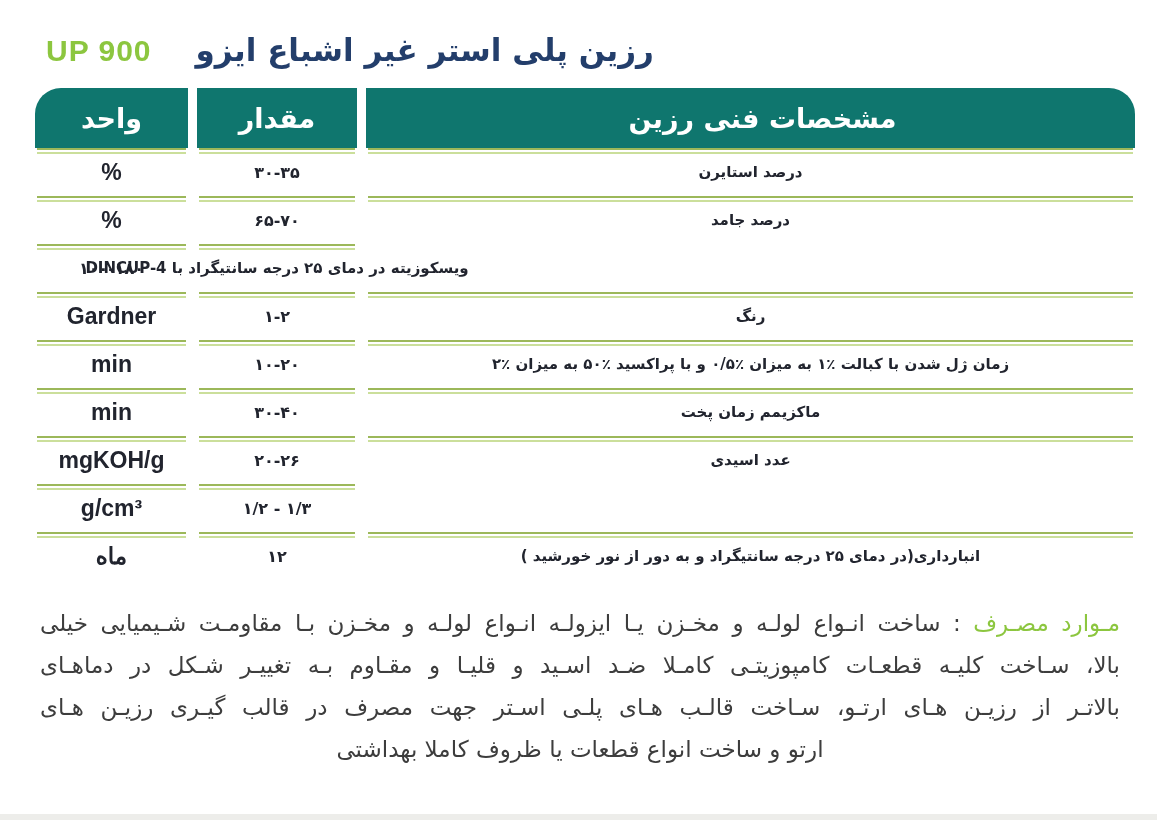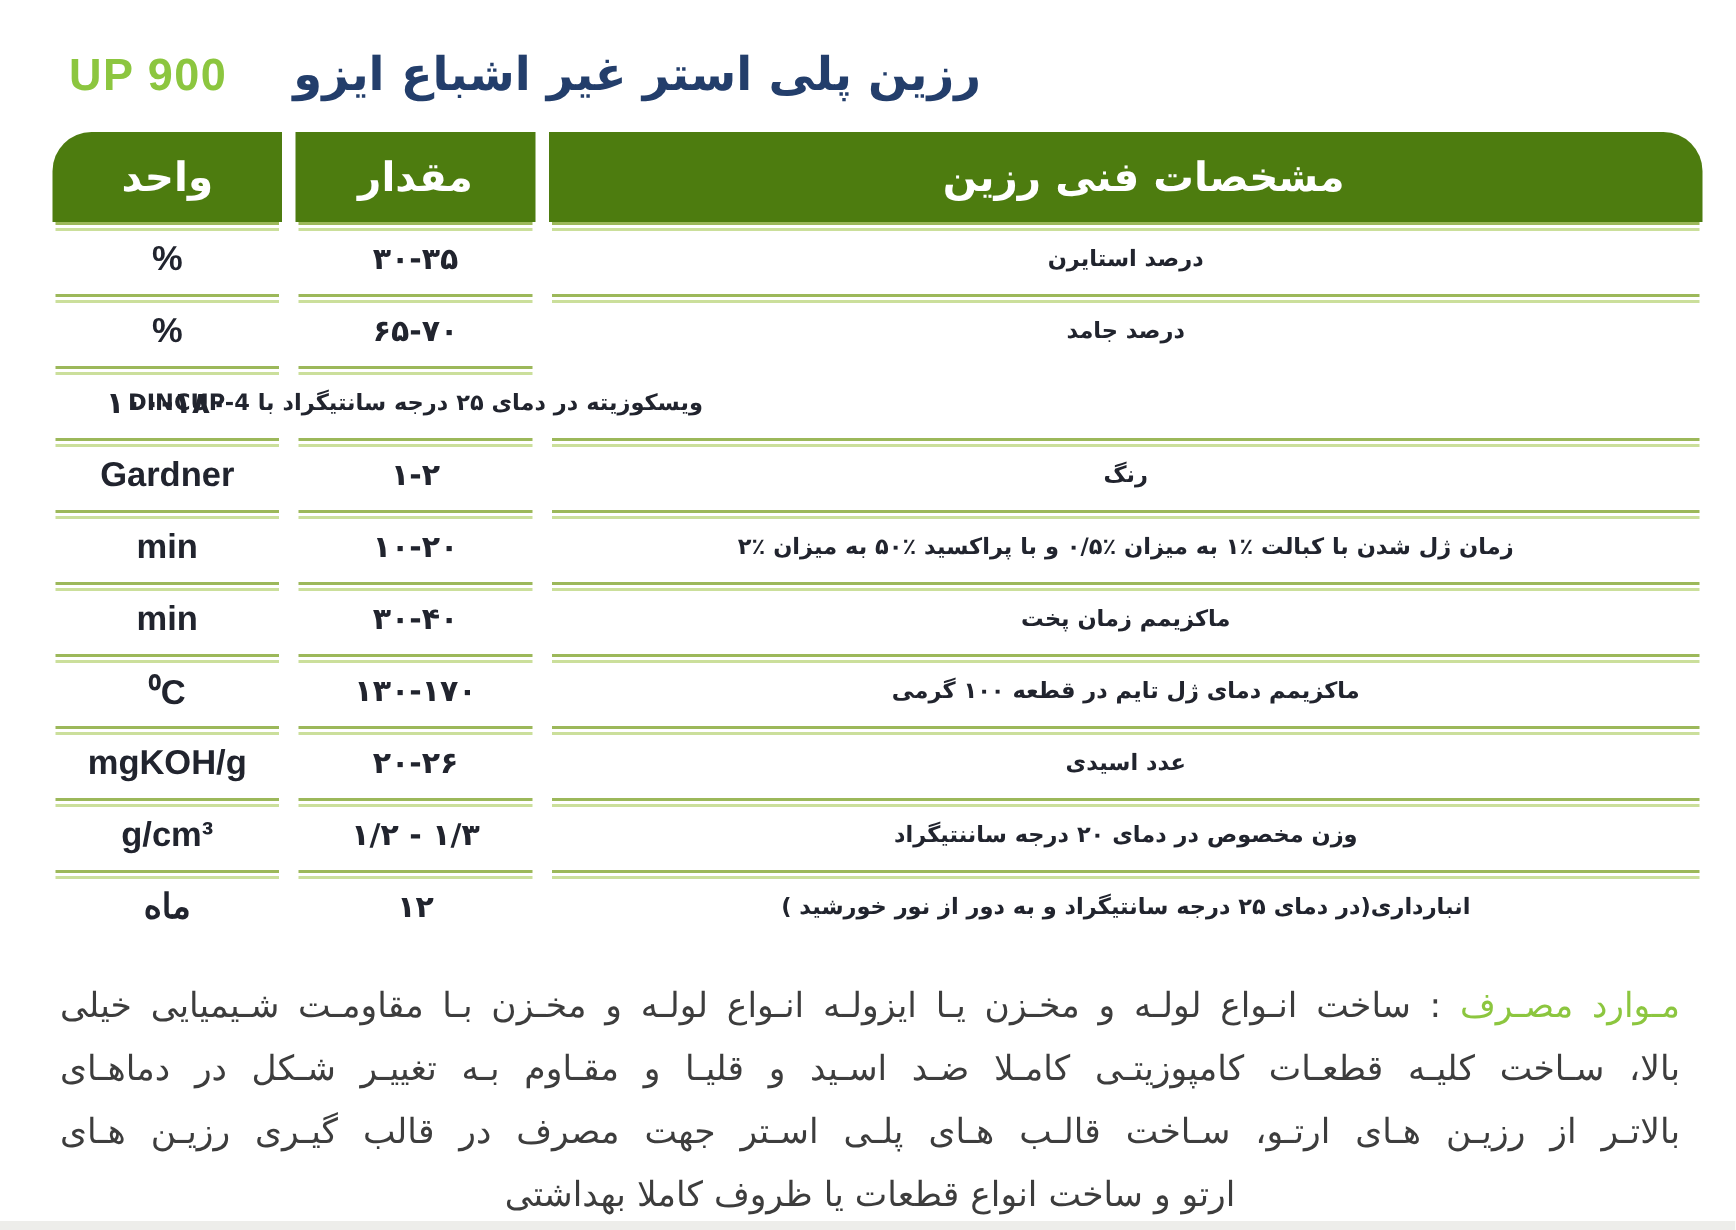--- a/index.html
+++ b/index.html
@@ -7,32 +7,32 @@
     width:1157px;height:820px;background:#ffffff;
     font-family:"DejaVu Sans",sans-serif;overflow:hidden;position:relative;
   }
   .titlebar{display:flex;align-items:flex-end;gap:44px;padding:14px 0 0 46px;height:54px;}
   .product-code{font-family:"Liberation Sans",sans-serif;font-weight:bold;font-size:30px;color:#8CC63F;letter-spacing:1px;}
   .doc-title{direction:rtl;font-weight:bold;font-size:31px;color:#233E6B;}
 
   .spec-table{width:1100px;margin:20px 0 0 35px;}
   .thead,.trow{display:grid;grid-template-columns:153px 160px 1fr;column-gap:9px;}
   .thead{height:60px;}
-  .th{background:#4d7c0f;color:#ffffff;font-weight:bold;font-size:27px;
+  .th{background:#0f766e;color:#ffffff;font-weight:bold;font-size:27px;
       display:flex;align-items:center;justify-content:center;direction:rtl;}
   .th-unit{border-top-left-radius:26px;}
   .th-property{border-top-right-radius:26px;padding-left:24px;}
 
   .trow{height:48px;}
   .td{position:relative;display:flex;align-items:center;justify-content:center;
       font-weight:bold;color:#21242e;white-space:nowrap;}
   .td::before{content:"";position:absolute;top:0;left:2px;right:2px;height:7px;
       background:linear-gradient(to bottom,#9CB85A 0 2px,#ffffff 2px 4px,#CBDF9B 4px 6px,transparent 6px);}
   .td-unit{font-size:23px;font-family:"Liberation Sans",sans-serif;}
-  .td-value{font-size:20px;direction:ltr;}
+  .td-value{font-size:16px;direction:ltr;}
   .td-property{font-size:15px;direction:rtl;}
 
   .usage{width:1080px;margin:22px 0 0 40px;direction:rtl;color:#3d3d3d;
          font-size:23px;line-height:42px;}
   .usage-line{text-align:justify;text-align-last:justify;}
   .usage-line.last{text-align:center;text-align-last:center;}
   .usage-label{color:#8CC63F;}
 
   .scan-edge{position:absolute;left:0;right:0;bottom:0;height:6px;background:#ededea;}
 </style>
@@ -79,36 +79,30 @@
     <div class="td td-value">۱۰-۲۰</div>
     <div class="td td-property">زمان ژل شدن با کبالت ٪۱ به میزان ٪۰/۵ و با پراکسید ٪۵۰ به میزان ٪۲</div>
   </div>
 
   <div class="trow">
     <div class="td td-unit">min</div>
     <div class="td td-value">۳۰-۴۰</div>
     <div class="td td-property">ماکزیمم زمان پخت</div>
   </div>
 
-  <div class="trow">
-    <div class="td td-unit">⁰C</div>
-    <div class="td td-value">۱۳۰-۱۷۰</div>
-    <div class="td td-property">ماکزیمم دمای ژل تایم در قطعه ۱۰۰ گرمی</div>
-  </div>
 
   <div class="trow">
     <div class="td td-unit">mgKOH/g</div>
     <div class="td td-value">۲۰-۲۶</div>
     <div class="td td-property">عدد اسیدی</div>
   </div>
 
   <div class="trow">
     <div class="td td-unit">g/cm³</div>
     <div class="td td-value">۱/۲ - ۱/۳</div>
-    <div class="td td-property">وزن مخصوص در دمای ۲۰ درجه ساننتیگراد</div>
   </div>
 
   <div class="trow">
     <div class="td td-unit">ماه</div>
     <div class="td td-value">۱۲</div>
     <div class="td td-property">انبارداری(در دمای ۲۵ درجه سانتیگراد و به دور از نور خورشید )</div>
   </div>
 </div>
 </div>
 

